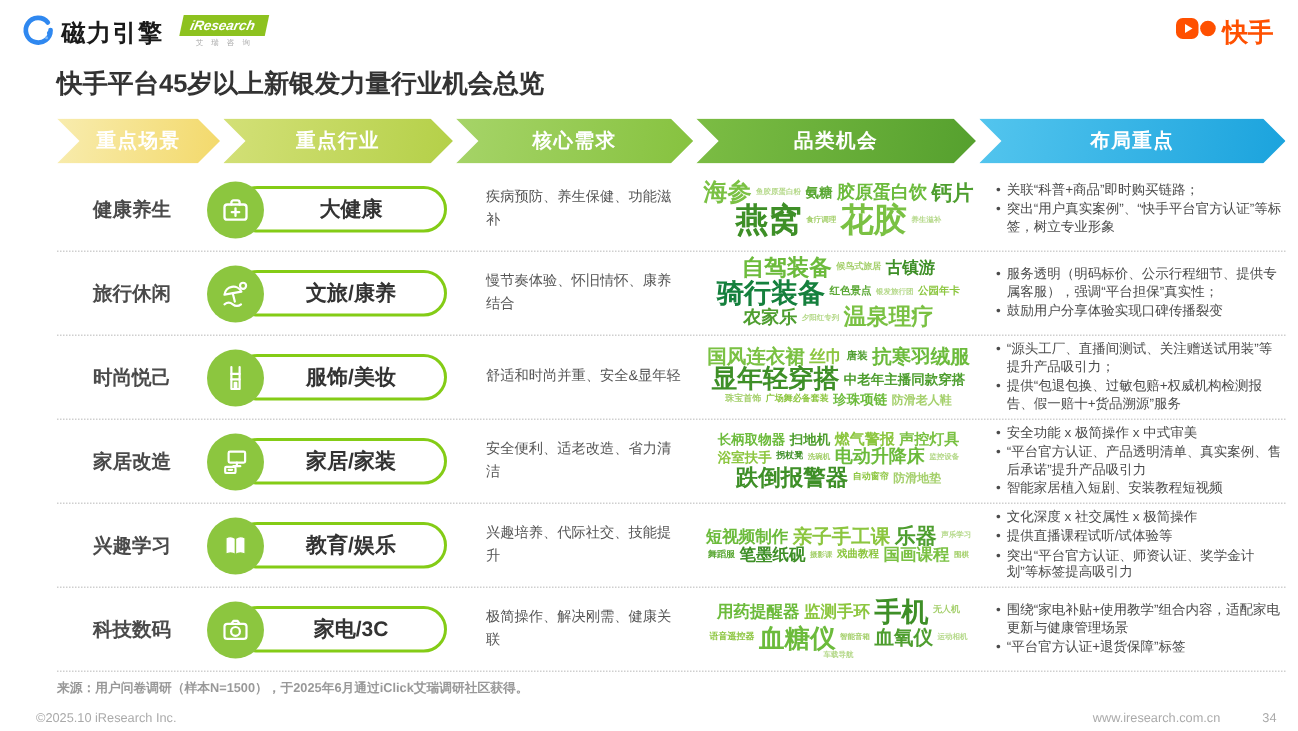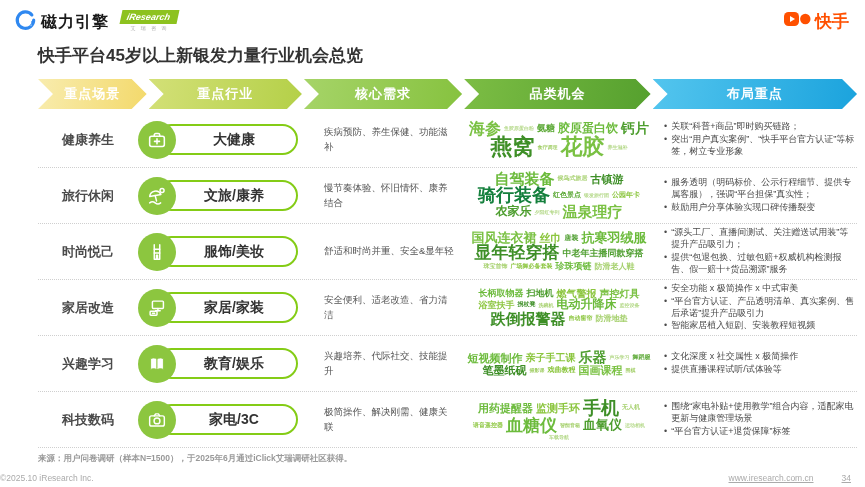--- a/index.html
+++ b/index.html
@@ -36,23 +36,23 @@
   .needs{width:138px;font-size:9.5px;color:#555;line-height:1.55;padding-right:6px;flex-shrink:0;}
   .cloud{width:198px;display:flex;flex-wrap:wrap;align-items:center;justify-content:center;
          line-height:0.95;row-gap:1px;column-gap:3px;flex-shrink:0;padding-right:4px;}
   .cloud span{font-weight:bold;white-space:nowrap;}
   .points{flex:1;font-size:9px;color:#4a4a4a;padding-left:4px;}
   .points ul{margin:0;padding:0;list-style:none;}
   .points li{display:flex;line-height:1.32;margin:1px 0;}
   .points li::before{content:"•";margin-right:4px;color:#4a4a4a;}
   
   .source{margin:5px 0 0 38px;font-size:8.5px;color:#999;font-weight:bold;}
-  .footer{position:absolute;left:0;right:14px;bottom:4px;display:flex;justify-content:space-between;
+  .footer{position:absolute;left:24px;right:14px;bottom:4px;display:flex;justify-content:space-between;
           align-items:center;font-size:8.5px;color:#aaa;}
-  .footer-right{display:flex;gap:28px;align-items:center;text-decoration:underline;}
+  .footer-right{display:flex;gap:28px;align-items:center;}
 </style>
 </head>
 <body>
 
 <div class="page">
 
   <div class="logos-row">
     <div class="left-logos">
       <div class="cili">
         <span>
@@ -246,34 +246,35 @@
               <path d="M12 6.5c2-1.5 5-1.5 7-.3V18c-2-1.2-5-1.2-7 .3V6.5z"></path>
             </svg>
           </div>
       <div class="ind-pill">
             <span class="ind-text">教育/娱乐</span>
           </div>
     </div>
     <div class="cell needs">兴趣培养、代际社交、技能提升</div>
     <div class="cell cloud">
           <span style="font-size: 11px; color: rgb(108, 187, 60);">短视频制作</span>
-          <span style="font-size: 10px; color: rgb(140, 198, 63);">亲子手工课</span>
+          <span style="font-size: 13px; color: rgb(140, 198, 63);">亲子手工课</span>
           <span style="font-size: 14px; color: rgb(78, 158, 47);">乐器</span>
           <span style="font-size: 5px; color: rgb(181, 217, 138);">声乐学习</span>
           <span style="font-size: 6px; color: rgb(90, 168, 52);">舞蹈服</span>
           <span style="font-size: 11px; color: rgb(62, 143, 39);">笔墨纸砚</span>
           <span style="font-size: 5px; color: rgb(165, 208, 108);">摄影课</span>
           <span style="font-size: 7px; color: rgb(140, 198, 63);">戏曲教程</span>
           <span style="font-size: 11px; color: rgb(122, 193, 67);">国画课程</span>
           <span style="font-size: 5px; color: rgb(165, 208, 108);">围棋</span>
         </div>
     <div class="cell points">
           <ul>
             <li>文化深度 x 社交属性 x 极简操作</li>
             <li>提供直播课程试听/试体验等</li>
+            <li>突出“平台官方认证、师资认证、奖学金计划”等标签提高吸引力</li>
           </ul>
         </div>
   </div>
 
   <div class="row">
     <div class="cell scene">科技数码</div>
     <div class="cell industry">
       <div class="ind-icon">
             <svg viewBox="0 0 24 24" fill="none" stroke="#fff" stroke-width="1.6" stroke-linecap="round" stroke-linejoin="round">
               <rect x="4" y="7.5" width="16" height="11" rx="2"></rect>

